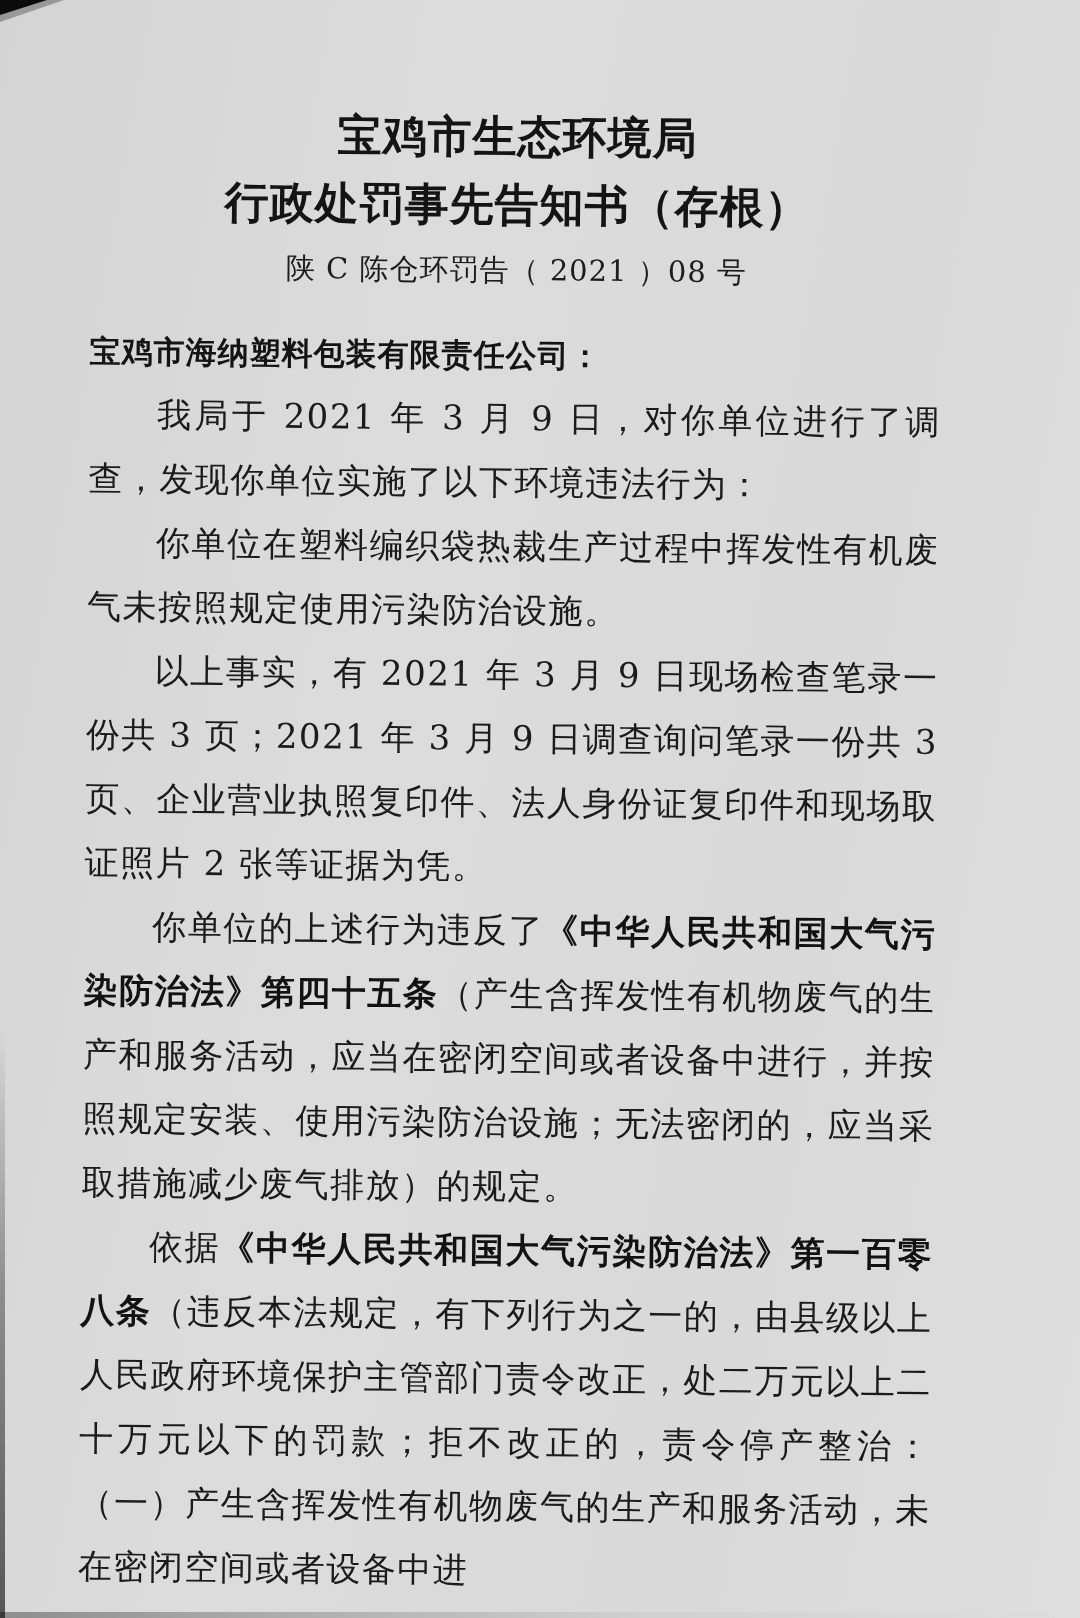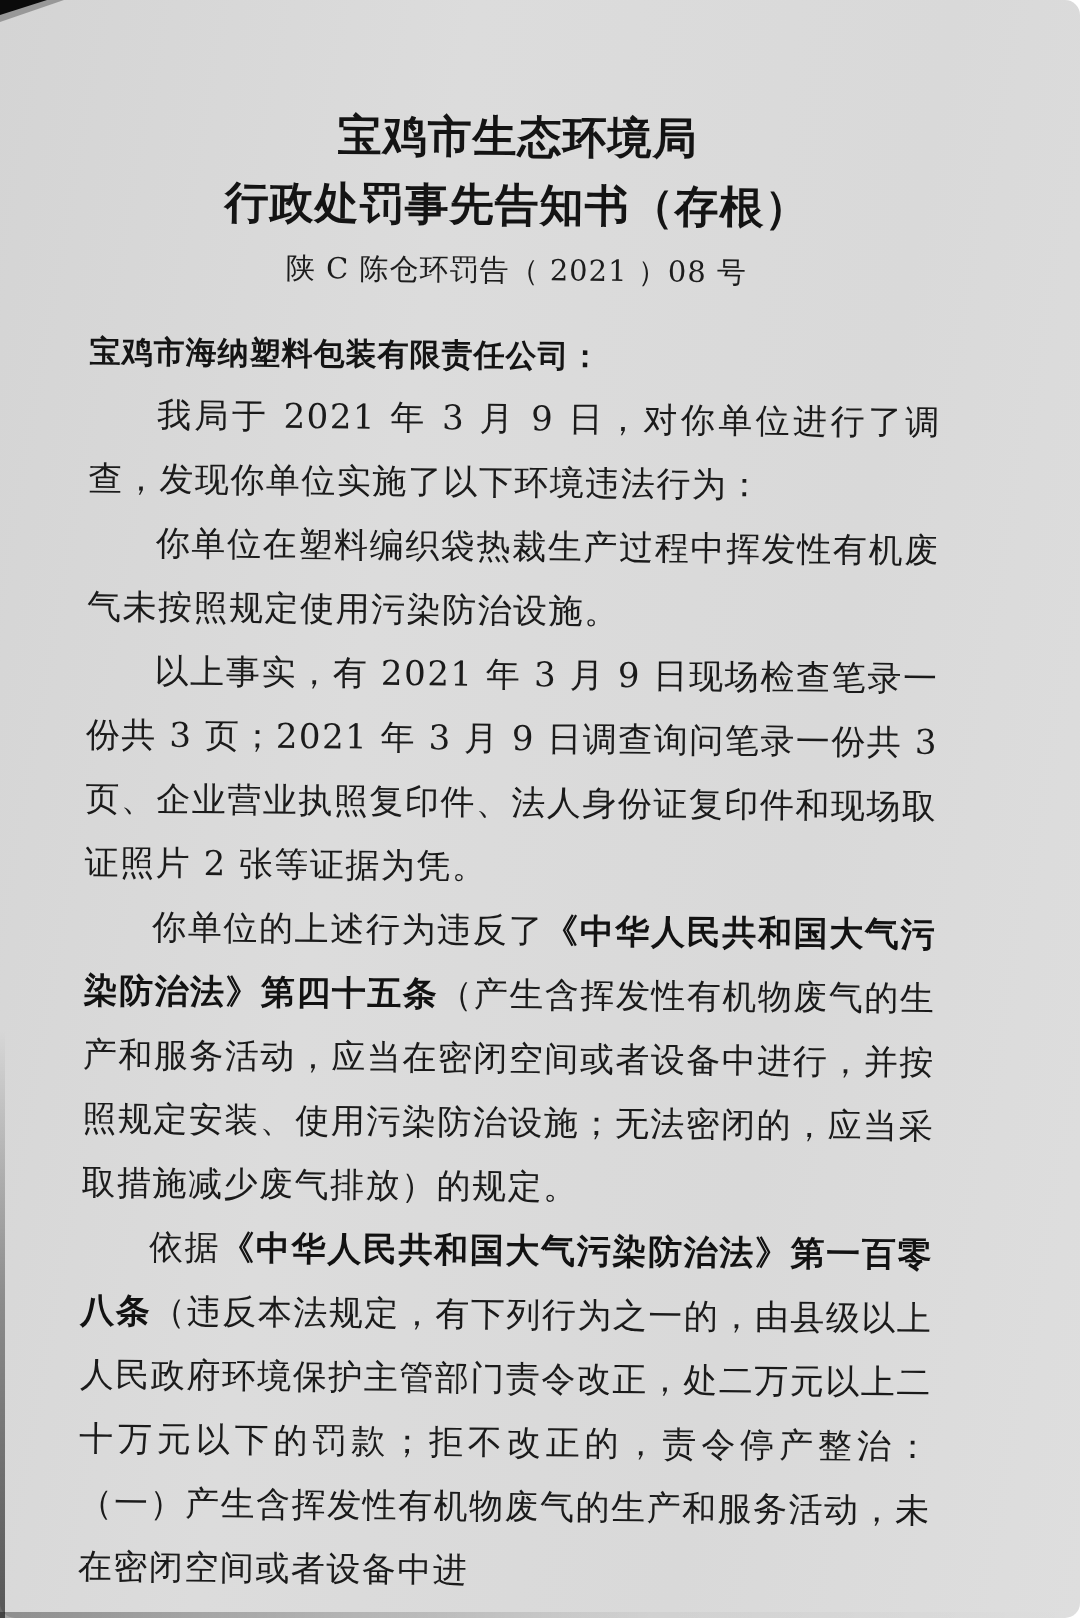--- a/index.html
+++ b/index.html
@@ -10,21 +10,20 @@
     width: 1080px;
     height: 1618px;
     overflow: hidden;
     position: relative;
     font-family: "DejaVu Serif", serif;
   }
   .page {
     position: absolute;
     inset: 0;
     background: linear-gradient(100deg, #d4d4d4 0%, #dcdcdc 35%, #d9d9d9 70%, #dedede 100%);
-    border-radius: 15px;
   }
   
   .corner-shadow {
     position: absolute;
     top: 0; left: 0;
     width: 64px; height: 22px;
     background: rgba(40,40,40,0.35);
     clip-path: polygon(0 0, 100% 0, 0 100%);
   }
   .corner-artifact {

